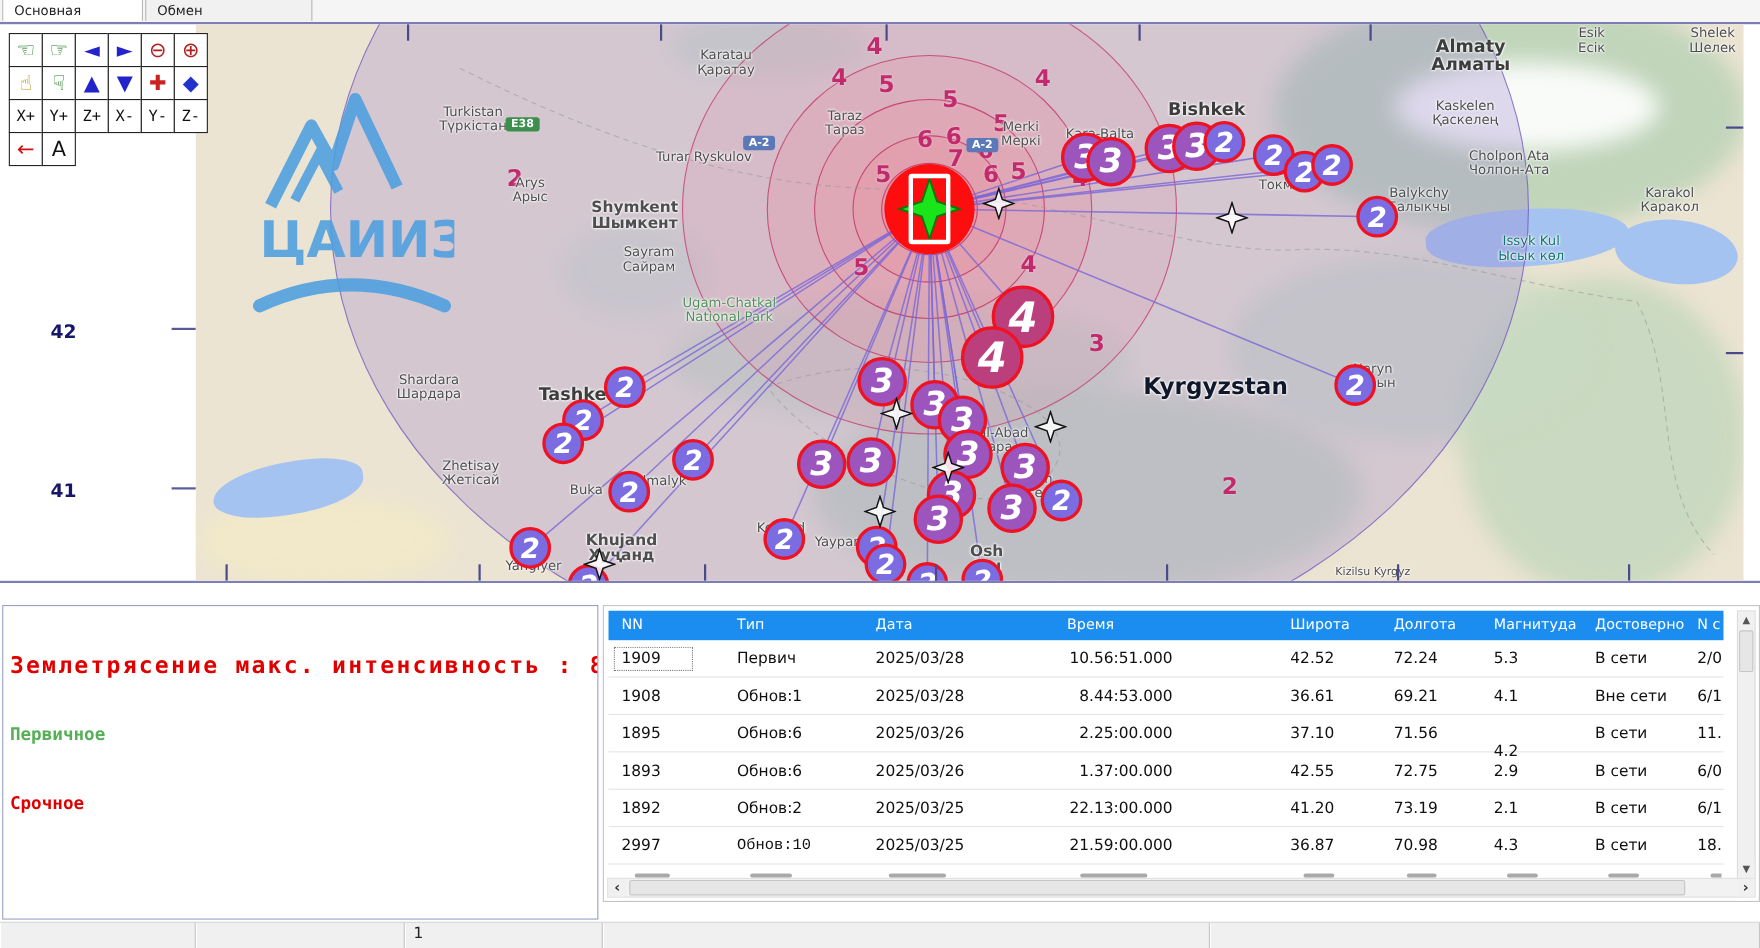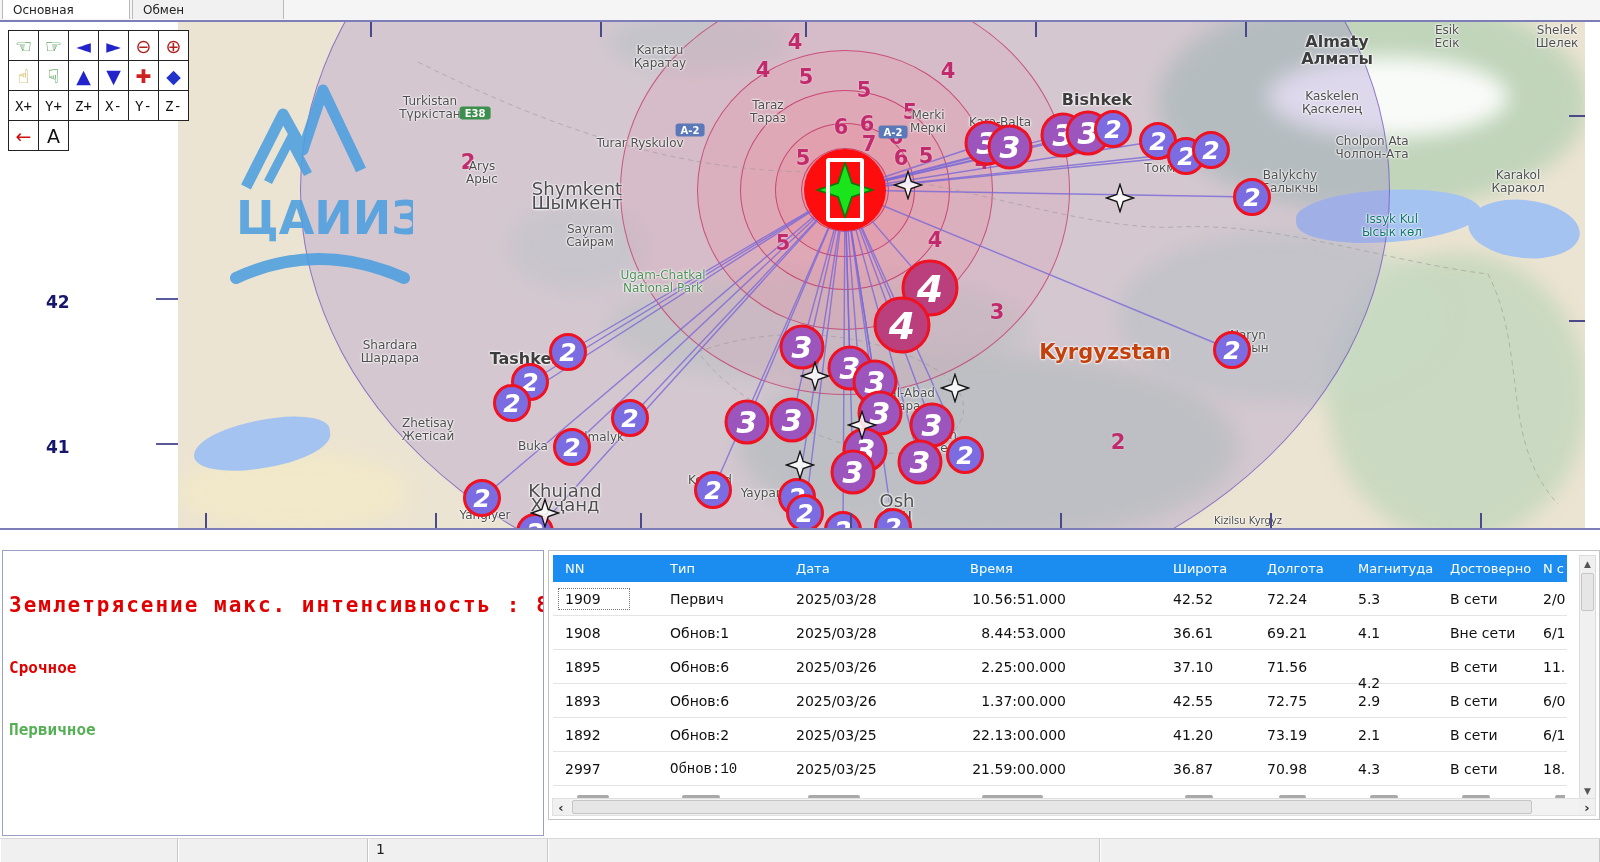--- a/index.html
+++ b/index.html
@@ -26,25 +26,25 @@
   .lake{position:absolute;background:#a4c3f0;z-index:2;}
   .zone{position:absolute;border-radius:50%;box-sizing:border-box;z-index:3;}
   .logo{position:absolute;z-index:4;opacity:.88;}
   svg.overlay{position:absolute;left:0;top:0;z-index:5;pointer-events:none;}
   .ringlabel{position:absolute;font-weight:bold;font-size:21px;color:#c22a6e;transform:translate(-50%,-50%);
              z-index:6;text-shadow:0 0 2px rgba(255,255,255,.5);}
   .city{position:absolute;transform:translate(-50%,-50%);text-align:center;color:#4e4e4e;font-size:12px;
         line-height:13px;white-space:nowrap;z-index:6;
         text-shadow:0 0 2px #fff,0 0 2px #fff,0 0 3px #fff;}
   .city.big{font-size:16px;font-weight:bold;color:#3d3d3d;line-height:17px;}
-  .city.med{font-size:18px;font-weight:normal;line-height:14px;}
+  .city.med{font-size:14px;font-weight:bold;line-height:14px;}
   .city.water{color:#0f766e;font-weight:normal;margin-top:13px;}
   .city.park{color:#4e9157;}
   .city.small{font-size:10px;line-height:11px;}
-  .city.country{font-size:21px;font-weight:bold;color:#c2410c;}
+  .city.country{font-size:21px;font-weight:bold;color:#0f172a;}
   .badge{position:absolute;transform:translate(-50%,-50%);font-size:10px;font-weight:bold;color:#fff;
          padding:1px 5px;border-radius:3px;z-index:6;}
   .station{position:absolute;border:3px solid #ee1222;border-radius:50%;display:flex;align-items:center;
            justify-content:center;color:#fff;font-weight:bold;font-style:italic;
            transform:translate(-50%,-50%);z-index:7;box-sizing:border-box;}
   .station.s2{width:38px;height:38px;background:#7b6ce2;font-size:25px;}
   .station.s3{width:45px;height:45px;background:#9b55bd;font-size:30px;}
   .station.s4{width:57px;height:57px;background:#bc3f7d;font-size:38px;}
   .starmark{position:absolute;transform:translate(-50%,-50%);z-index:7;}
   .epicenter{position:absolute;width:82px;height:82px;background:#fd0d0d;border-radius:50%;
@@ -351,22 +351,22 @@
       <div class="xlabel" style="left: 850px;">72</div>
       <div class="xlabel" style="left: 1060px;">74</div>
       <div class="xlabel" style="left: 1270px;">76</div>
       <div class="xlabel" style="left: 1480px;">78</div>
     </div>
 </div>
 
 <div class="bottom">
   <div class="info-panel">
     <div class="ln ln-title">Землетрясение макс. интенсивность : 8</div>
+    <div class="ln ln-type">Первичное</div>
     <div class="ln ln-urgent">Срочное</div>
-    <div class="ln ln-type">Первичное</div>
     
     
     
     
     
   </div>
 
   <div class="table-panel">
     <div class="tgrid">
       <div class="thead" id="thead">

